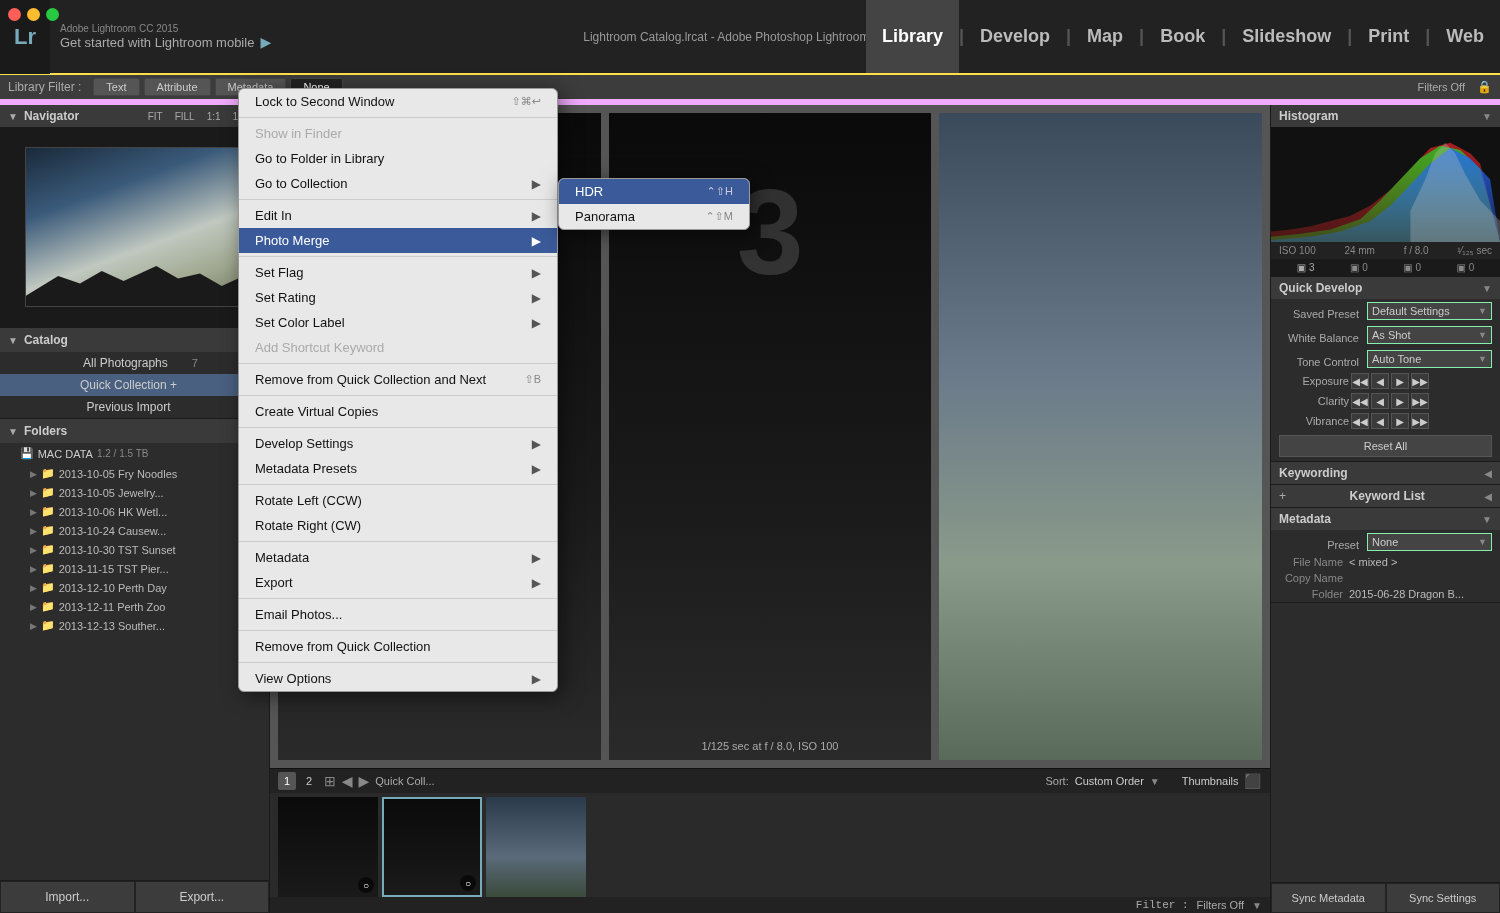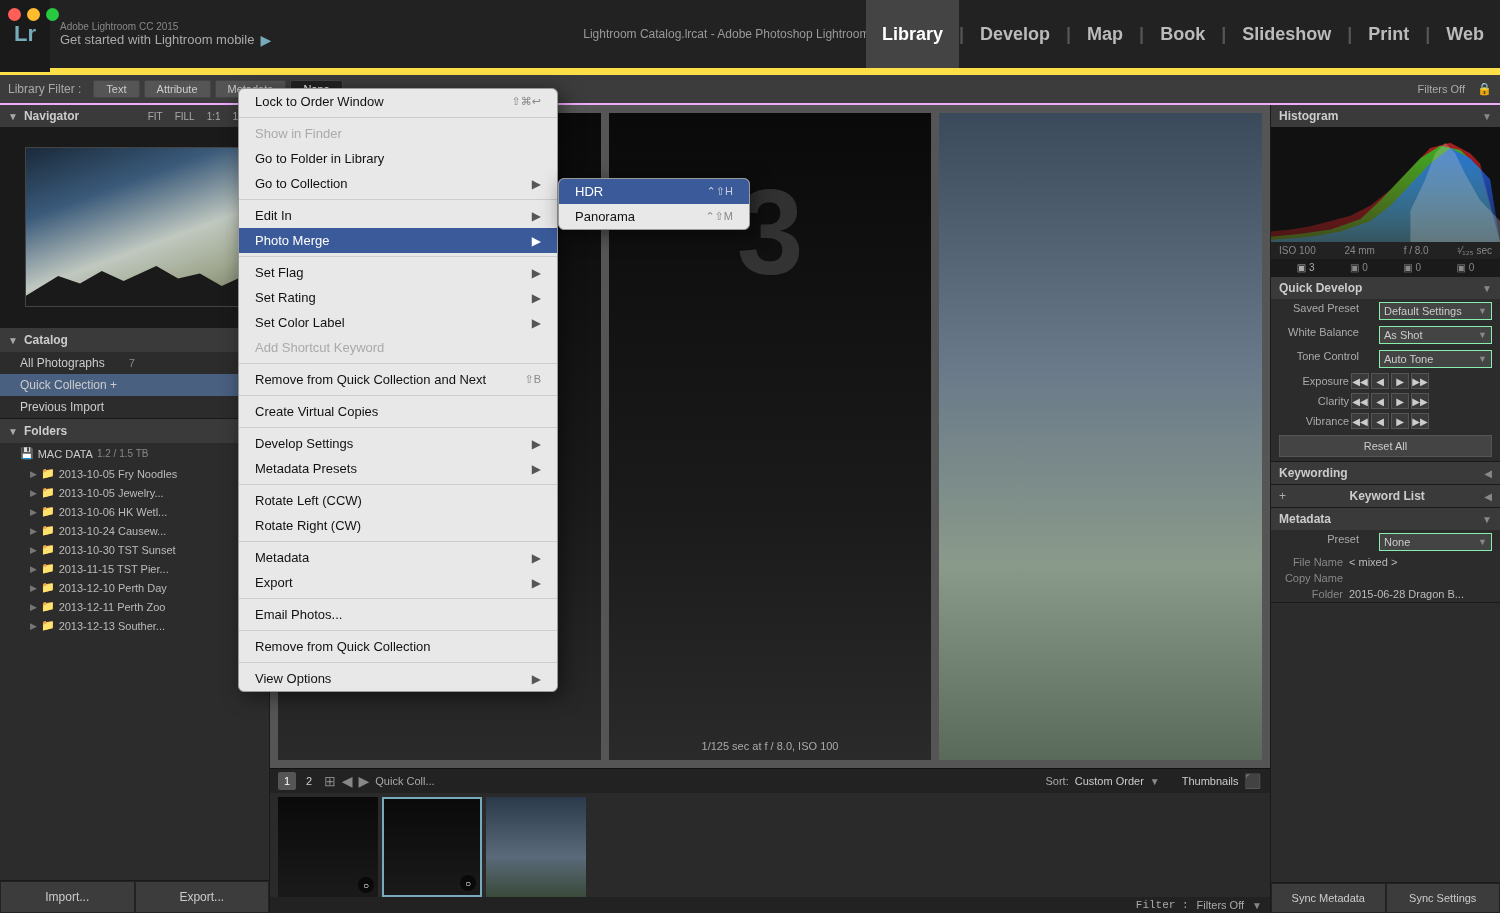--- a/index.html
+++ b/index.html
@@ -15,21 +15,21 @@
     }
 
     
     #top-bar {
       width: 100%;
       height: 75px;
       background: #222;
       display: flex;
       align-items: center;
       position: relative;
-      border-bottom: 7px solid #fde047;
+      border-bottom: 2px solid #fde047;
     }
     #lr-logo {
       width: 50px;
       height: 75px;
       background: #1a1a1a;
       display: flex;
       align-items: center;
       justify-content: center;
       font-size: 22px;
       font-weight: bold;
@@ -91,21 +91,21 @@
       font-size: 18px;
     }
 
     
     #filter-bar {
       width: 100%;
       height: 30px;
       background: #3c3c3c;
       display: flex;
       align-items: center;
-      border-bottom: 2px solid #f0abfc;
+      border-bottom: 6px solid #f0abfc;
       padding: 0 8px;
       gap: 4px;
     }
     #library-filter-label {
       color: #aaa;
       font-size: 12px;
       padding-right: 8px;
     }
     .filter-btn {
       padding: 2px 12px;
@@ -219,21 +219,21 @@
     }
     .section-title {
       color: #ccc;
       font-size: 12px;
       font-weight: bold;
     }
     .catalog-item {
       padding: 4px 8px 4px 20px;
       display: flex;
       align-items: center;
-      justify-content: flex-start;
+      justify-content: center;
       cursor: pointer;
       gap: 24px;
     }
     .catalog-item:hover, .catalog-item.selected {
       background: #4a6080;
     }
     .catalog-item.selected {
       background: #4a6080;
     }
     .catalog-item-label { color: #ccc; font-size: 12px; }
@@ -478,23 +478,23 @@
     #qd-header {
       display: flex;
       align-items: center;
       justify-content: space-between;
       padding: 4px 8px;
       background: #3a3a3a;
     }
     #qd-title { color: #ccc; font-size: 12px; font-weight: bold; }
     .qd-row {
       display: flex;
-      align-items: flex-start;
+      align-items: flex-end;
       padding: 3px 8px;
-      gap: 20px;
+      gap: 8px;
     }
     .qd-label { color: #aaa; font-size: 11px; width: 80px; text-align: right; }
     .qd-control {
       flex: 1;
       background: #444;
       border: 1px solid #86efac;
       color: #ccc;
       font-size: 11px;
       padding: 2px 4px;
       display: flex;
@@ -1000,21 +1000,21 @@
     <div id="right-bottom-btns">
       <button class="sync-btn">Sync Metadata</button>
       <button class="sync-btn">Sync Settings</button>
     </div>
   </div>
 
 </div>
 
 <div id="context-menu">
   <div class="menu-item">
-    <span class="menu-item-label">Lock to Order Window</span>
+    <span class="menu-item-label">Lock to Second Window</span>
     <span class="menu-shortcut">⇧⌘↩</span>
   </div>
   <div class="menu-separator"></div>
   <div class="menu-item disabled">
     <span class="menu-item-label">Show in Finder</span>
   </div>
   <div class="menu-item">
     <span class="menu-item-label">Go to Folder in Library</span>
   </div>
   <div class="menu-item">

